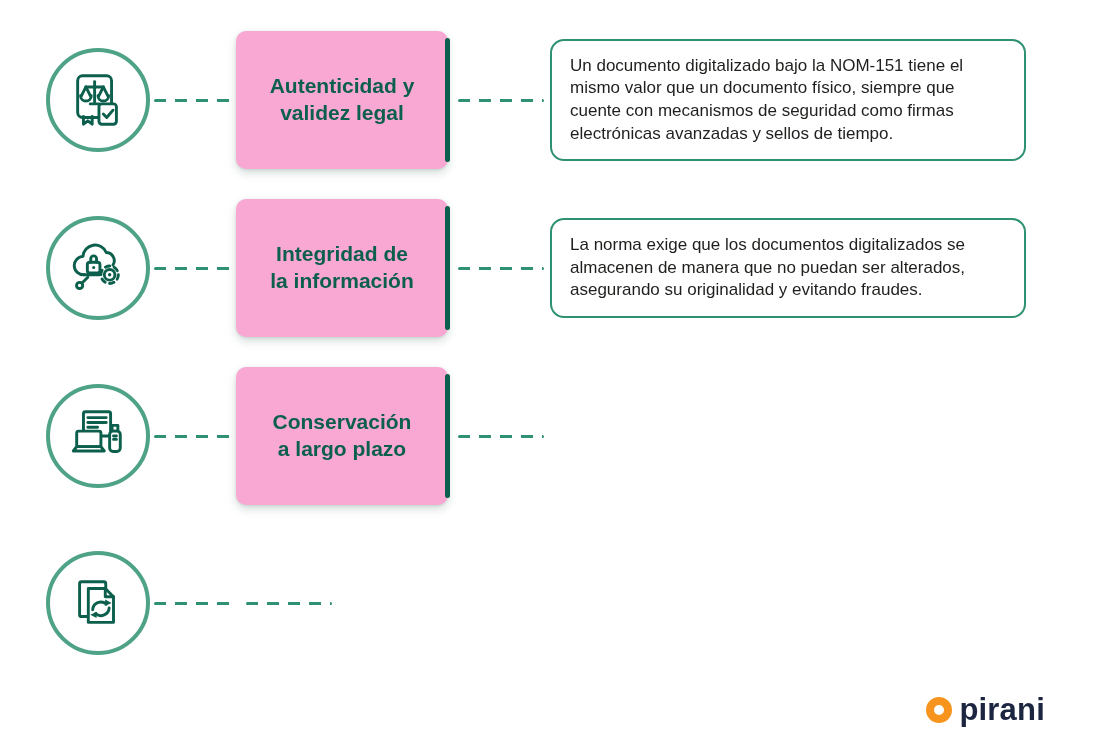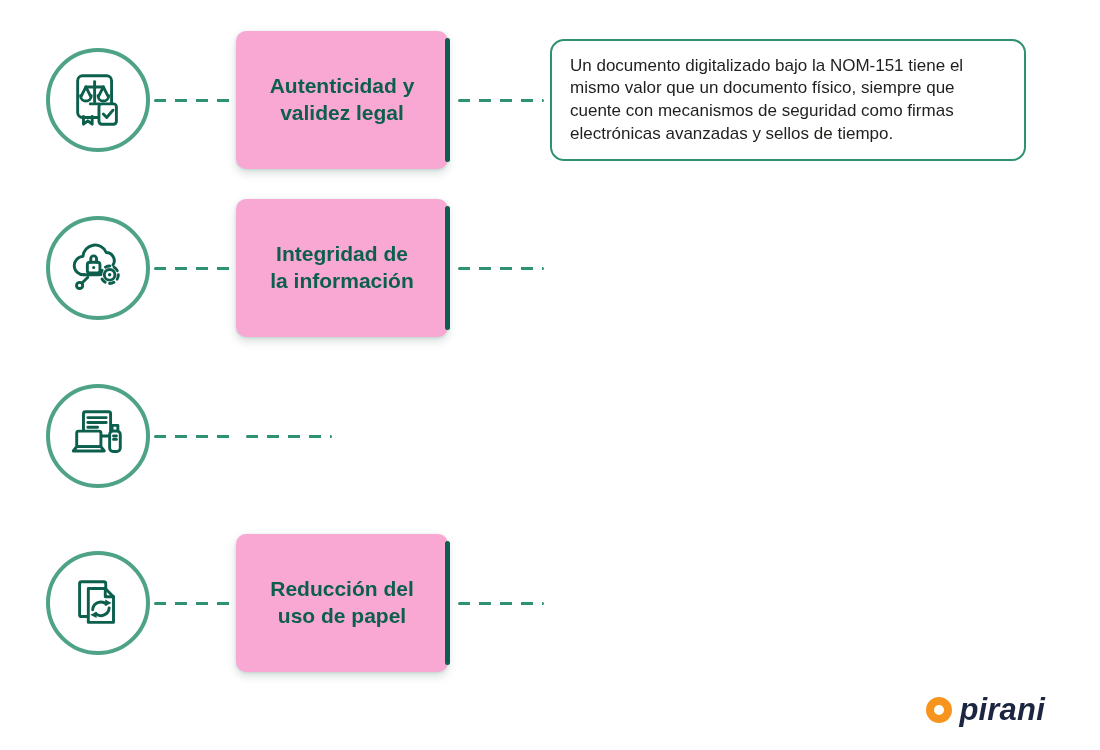--- a/index.html
+++ b/index.html
@@ -88,21 +88,20 @@
     width:26px; height:26px;
     border-radius:50%;
     border:8px solid #f7941d;
     background:#fff;
   }
   .logo-text {
     font-size:31px;
     font-weight:bold;
     color:#1c2640;
     letter-spacing:.2px;
-    font-style:italic;
   }
 </style>
 </head>
 <body>
 
 <div class="canvas">
 
   <section class="row row1">
     <div class="circle">
       <svg viewBox="0 0 64 64" fill="none" stroke="currentColor" stroke-width="3" stroke-linecap="round" stroke-linejoin="round">
@@ -144,56 +143,57 @@
         <path d="M15.5 47.5l6-6"></path>
       </svg>
     </div>
     <div class="dash dash-left"></div>
     <div class="title-box">
       <span>Integridad de
 la información</span>
       <span class="accent-bar"></span>
     </div>
     <div class="dash dash-right"></div>
+    <div class="desc-box">La norma exige que los documentos digitalizados se almacenen de manera que no puedan ser alterados, asegurando su originalidad y evitando fraudes.</div>
   </section>
 
   <section class="row row3">
     <div class="circle">
       <svg viewBox="0 0 64 64" fill="none" stroke="currentColor" stroke-width="3" stroke-linecap="round" stroke-linejoin="round">
         <rect x="17" y="7" width="28" height="25" rx="2"></rect>
         <path d="M21.5 13h19M21.5 18h19M21.5 23h10"></path>
         <rect x="10" y="27" width="25" height="16" rx="2" fill="#fff"></rect>
         <path d="M6.5 47.5h32l-3.5-4.5H10z" fill="#fff"></path>
         <rect x="46.5" y="21" width="6" height="6" fill="#fff"></rect>
         <rect x="44" y="27" width="11" height="21" rx="3.5" fill="#fff"></rect>
         <path d="M48 32h3M48 35.5h3"></path>
       </svg>
     </div>
     <div class="dash dash-left"></div>
+    <div class="title-box">
+      <span>Conservación
+a largo plazo</span>
+      <span class="accent-bar"></span>
+    </div>
     <div class="dash dash-right"></div>
   </section>
 
   <section class="row row4">
     <div class="circle">
       <svg viewBox="0 0 64 64" fill="none" stroke="currentColor" stroke-width="3" stroke-linecap="round" stroke-linejoin="round">
         <rect x="13" y="10" width="27" height="36" rx="2"></rect>
         <path d="M22 17h17.5L48 25.5V52H22z" fill="#fff"></path>
         <path d="M39.5 17v8.5H48"></path>
         <path d="M26.5 39a8.5 8.5 0 0 1 14-6"></path>
         <path d="M43.5 37a8.5 8.5 0 0 1-14 6"></path>
         <path d="M39.5 28.5l6.5 3.5-7 3z" fill="currentColor" stroke="none"></path>
         <path d="M30.5 47.5L24 44l7-3z" fill="currentColor" stroke="none"></path>
       </svg>
     </div>
     <div class="dash dash-left"></div>
-    <div class="title-box">
-      <span>Reducción del
-uso de papel</span>
-      <span class="accent-bar"></span>
-    </div>
     <div class="dash dash-right"></div>
   </section>
 
   <div class="logo">
     <span class="logo-mark"></span>
     <span class="logo-text">pirani</span>
   </div>
 
 </div>
 

